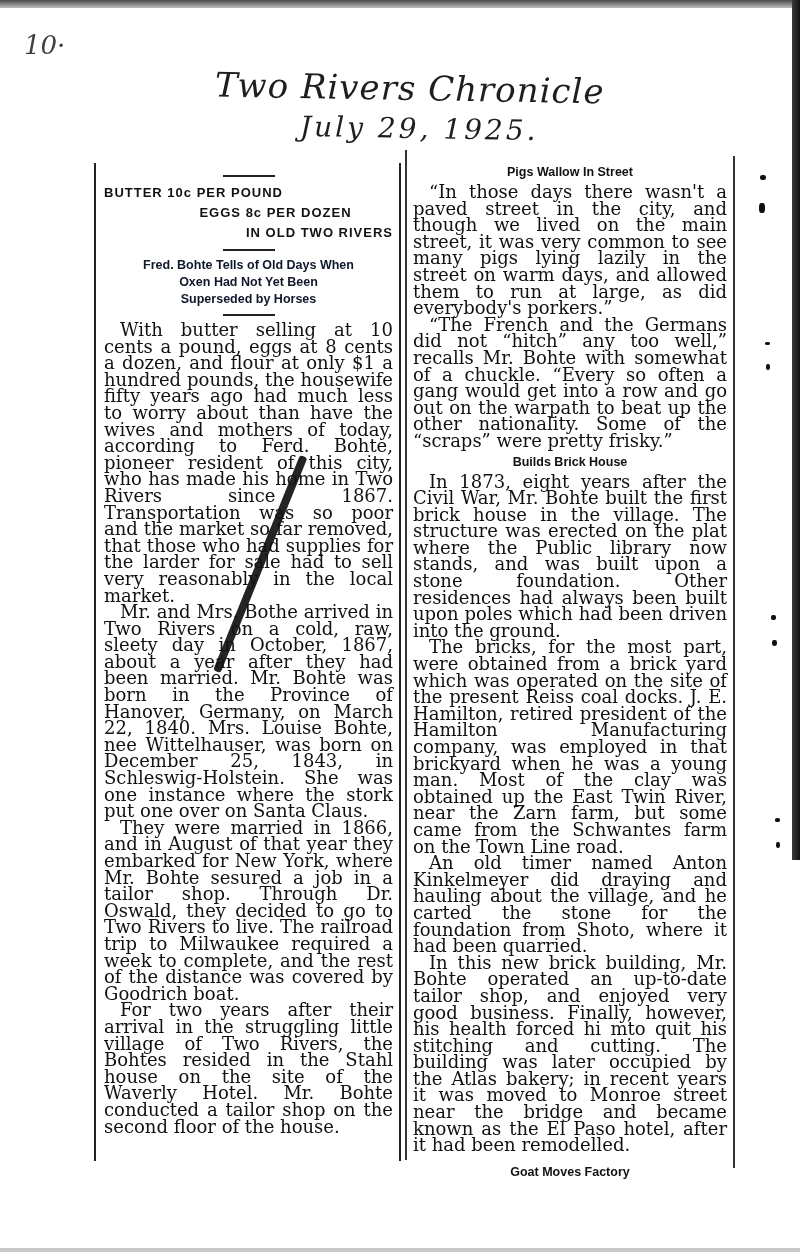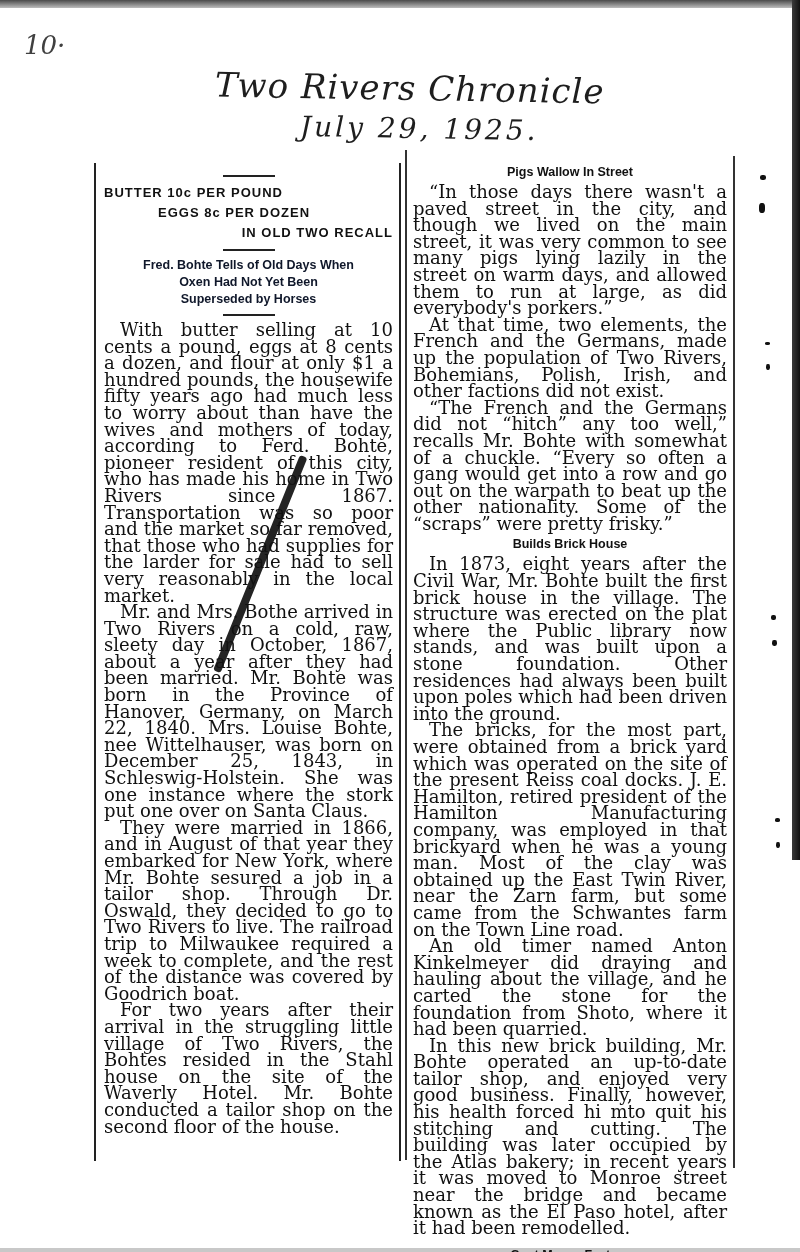--- a/index.html
+++ b/index.html
@@ -81,21 +81,21 @@
     }
     .deck {
       font-family: "Liberation Sans", "DejaVu Sans", sans-serif;
       font-weight: bold;
       font-size: 13px;
       line-height: 20px;
       letter-spacing: 1px;
       color: #111;
     }
     .deck .l1 { display:block; text-align:left; }
-    .deck .l2 { display:block; text-align:left; padding-left: 54px; }
+    .deck .l2 { display:block; text-align:center; padding-left: 54px; }
     .deck .l3 { display:block; text-align:right; }
     .subdeck {
       font-family: "Liberation Sans", "DejaVu Sans", sans-serif;
       font-weight: bold;
       font-size: 12.5px;
       line-height: 17px;
       text-align: center;
       color: #0f172a;
     }
     .body-text {
@@ -141,21 +141,21 @@
 
 <div class="page-number">10·</div>
 <div class="hw-source">Two Rivers Chronicle</div>
 <div class="hw-date">July 29, 1925.</div>
 
 <div class="col col-left">
   <div class="rule"></div>
   <div class="deck">
     <span class="l1">BUTTER 10c PER POUND</span>
     <span class="l2">EGGS 8c PER DOZEN</span>
-    <span class="l3">IN OLD TWO RECALL</span>
+    <span class="l3">IN OLD TWO RIVERS</span>
   </div>
   <div class="rule"></div>
   <div class="subdeck">
     <div>Fred. Bohte Tells of Old Days When</div>
     <div>Oxen Had Not Yet Been</div>
     <div>Superseded by Horses</div>
   </div>
   <div class="rule"></div>
   <div class="body-text">
     <p>With butter selling at 10 cents a pound, eggs at 8 cents a dozen, and flour at only $1 a hundred pounds, the housewife fifty years ago had much less to worry about than have the wives and mothers of today, according to Ferd. Bohte, pioneer resident of this city, who has made his home in Two Rivers since 1867. Transportation was so poor and the market so far removed, that those who had supplies for the larder for sale had to sell very reasonably in the local market.</p>
@@ -163,21 +163,20 @@
     <p>They were married in 1866, and in August of that year they embarked for New York, where Mr. Bohte sesured a job in a tailor shop. Through Dr. Oswald, they decided to go to Two Rivers to live. The railroad trip to Milwaukee required a week to complete, and the rest of the distance was covered by Goodrich boat.</p>
     <p>For two years after their arrival in the struggling little village of Two Rivers, the Bohtes resided in the Stahl house on the site of the Waverly Hotel. Mr. Bohte conducted a tailor shop on the second floor of the house.</p>
   </div>
 </div>
 <div class="col-left-outer"></div>
 
 <div class="col col-right">
   <div class="subhead">Pigs Wallow In Street</div>
   <div class="body-text">
     <p>“In those days there wasn't a paved street in the city, and though we lived on the main street, it was very common to see many pigs lying lazily in the street on warm days, and allowed them to run at large, as did everybody's porkers.”</p>
-    <p>At that time, two elements, the French and the Germans, made up the population of Two Rivers, Bohemians, Polish, Irish, and other factions did not exist.</p>
     <p>“The French and the Germans did not “hitch” any too well,” recalls Mr. Bohte with somewhat of a chuckle. “Every so often a gang would get into a row and go out on the warpath to beat up the other nationality. Some of the “scraps” were pretty frisky.”</p>
   </div>
   <div class="subhead">Builds Brick House</div>
   <div class="body-text">
     <p>In 1873, eight years after the Civil War, Mr. Bohte built the first brick house in the village. The structure was erected on the plat where the Public library now stands, and was built upon a stone foundation. Other residences had always been built upon poles which had been driven into the ground.</p>
     <p>The bricks, for the most part, were obtained from a brick yard which was operated on the site of the present Reiss coal docks. J. E. Hamilton, retired president of the Hamilton Manufacturing company, was employed in that brickyard when he was a young man. Most of the clay was obtained up the East Twin River, near the Zarn farm, but some came from the Schwantes farm on the Town Line road.</p>
     <p>An old timer named Anton Kinkelmeyer did draying and hauling about the village, and he carted the stone for the foundation from Shoto, where it had been quarried.</p>
     <p>In this new brick building, Mr. Bohte operated an up-to-date tailor shop, and enjoyed very good business. Finally, however, his health forced hi mto quit his stitching and cutting. The building was later occupied by the Atlas bakery; in recent years it was moved to Monroe street near the bridge and became known as the El Paso hotel, after it had been remodelled.</p>
   </div>
   <div class="subhead" style="margin-top:8px;">Goat Moves Factory</div>

